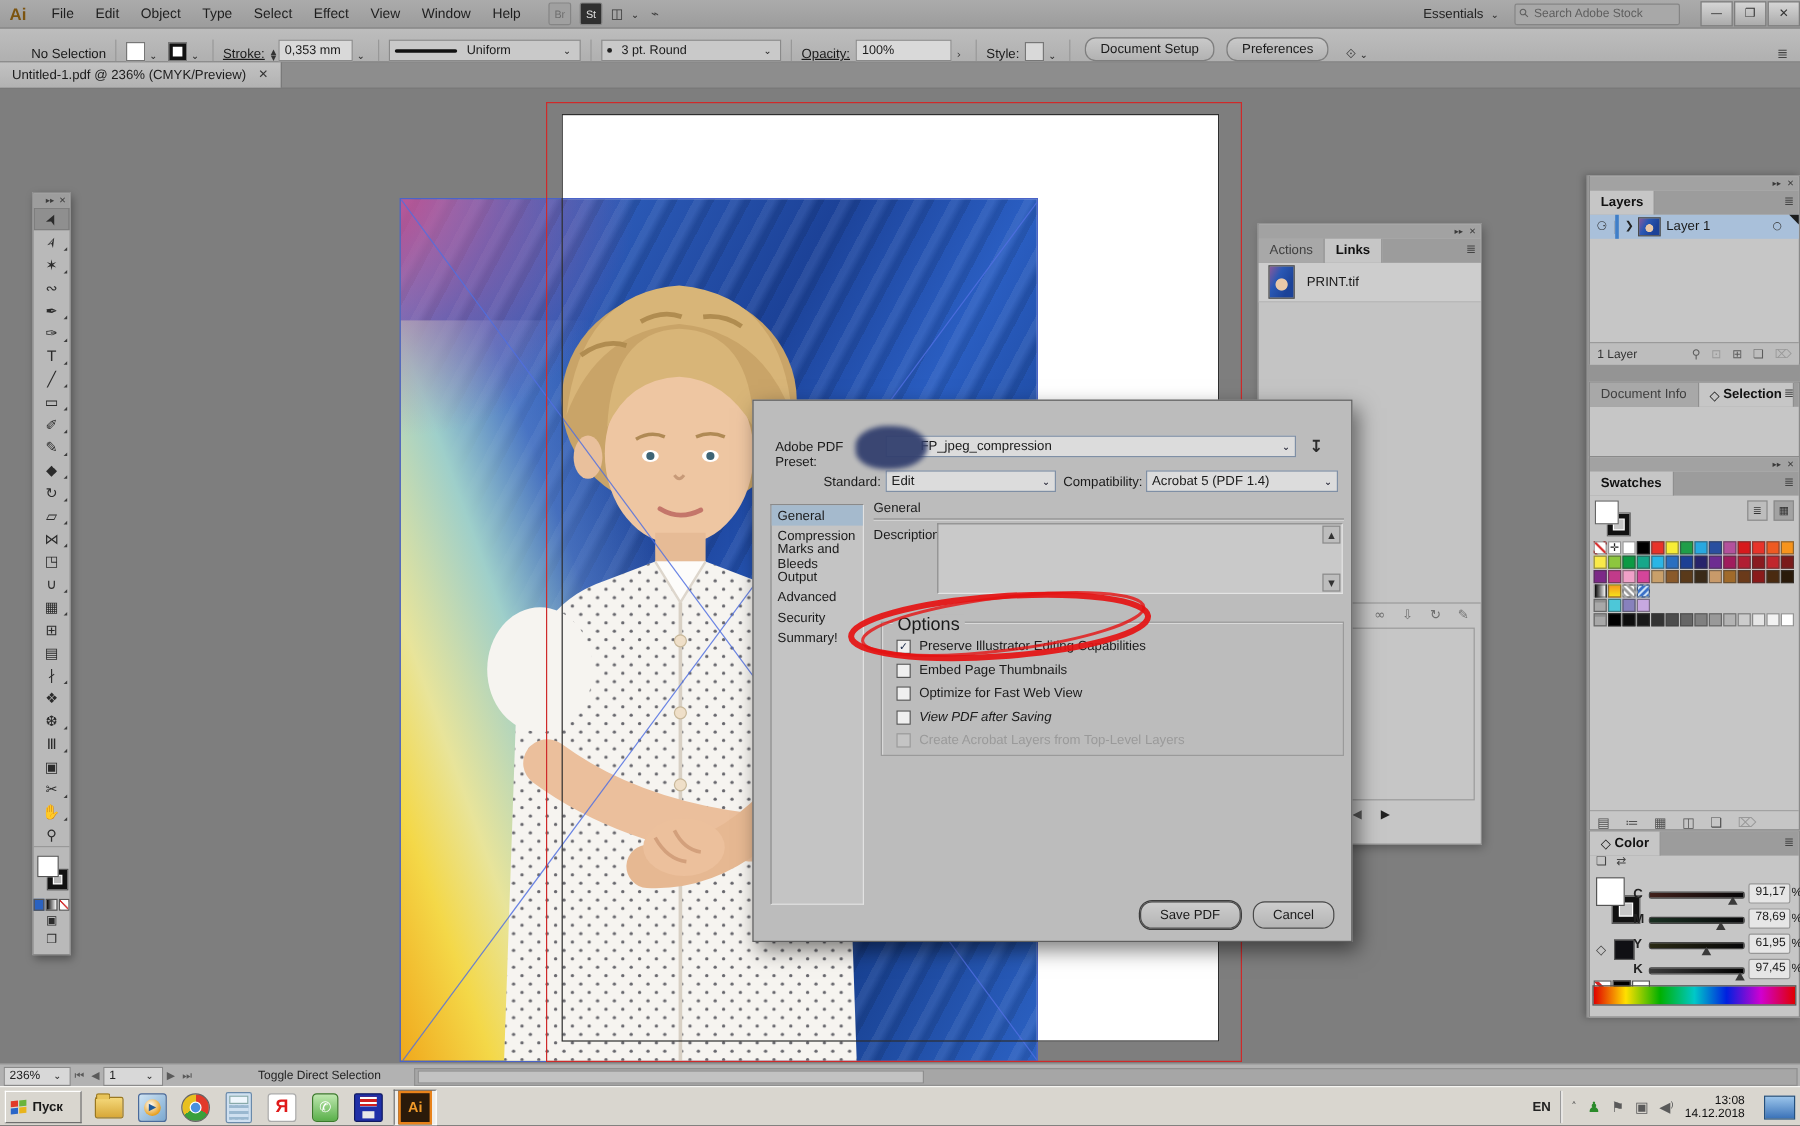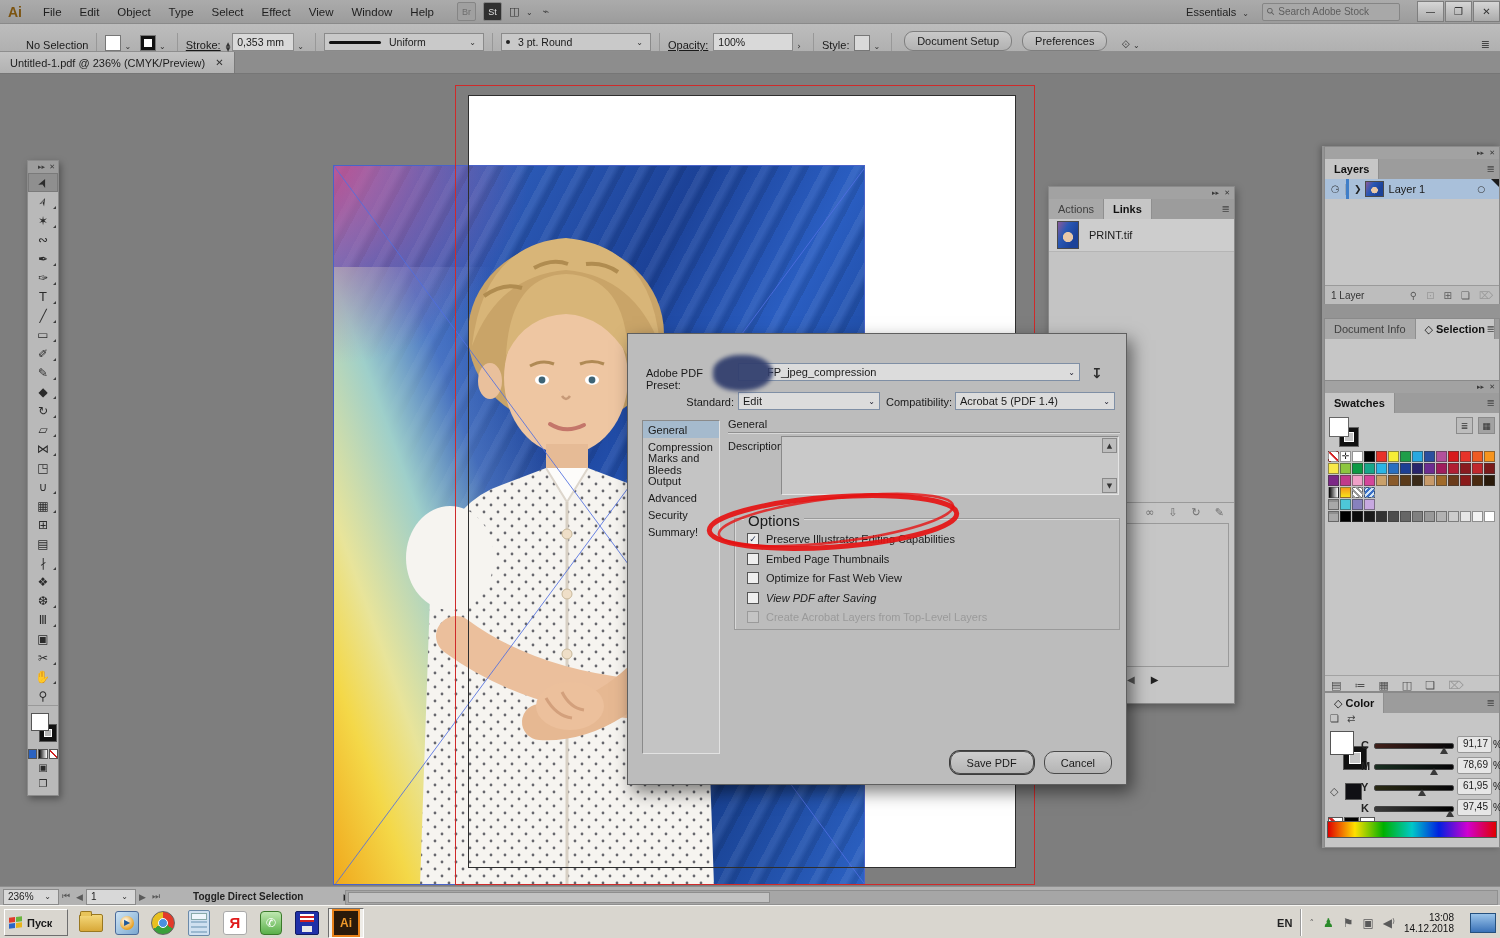--- a/index.html
+++ b/index.html
@@ -212,21 +212,21 @@
   .dlg-btn.primary{box-shadow:0 0 0 1px #3c3c3c;}
   #annot{position:absolute;left:700px;top:488px;z-index:50;pointer-events:none;}
   #blob{position:absolute;left:85px;top:21px;width:60px;height:36px;background:#323f6e;border-radius:48% 52% 55% 45%;
         filter:blur(2px);opacity:.94;}
 
   
   #statusbar{position:absolute;left:0;top:886px;width:1500px;height:19px;background:#b2b2b2;
              border-top:1px solid #8e8e8e;display:flex;align-items:center;font-size:10px;color:#222;}
   .sb-field{height:14px;background:#d8d8d8;border:1px solid #8a8a8a;display:flex;align-items:center;padding:0 4px;}
   .sb-ic{color:#5a5a5a;font-size:9px;margin:0 3px;}
-  #sb-msg{margin-left:30px;font-weight:bold;}
+  #sb-msg{margin-left:52px;}
   #sb-track{position:absolute;left:345px;right:2px;top:3px;height:13px;background:#a6a6a6;border:1px solid #909090;}
   #sb-thumb{position:absolute;left:2px;top:1px;width:420px;height:9px;background:#c2c2c2;border:1px solid #8e8e8e;}
 
   
   #taskbar{position:absolute;left:0;top:905px;width:1500px;height:33px;background:#d9d6cf;border-top:1px solid #f6f5f2;
            display:flex;align-items:center;z-index:60;}
   #start-btn{margin-left:4px;width:54px;height:25px;border:1px solid;border-color:#fff #6e6e6e #6e6e6e #fff;
              background:#d9d6cf;display:flex;align-items:center;gap:4px;padding:0 4px;font-weight:bold;font-size:11px;}
   #winlogo{width:14px;height:12px;display:grid;grid-template-columns:6px 6px;grid-template-rows:5px 5px;gap:1px;transform:skewY(-6deg);}
   #winlogo i{display:block;}

